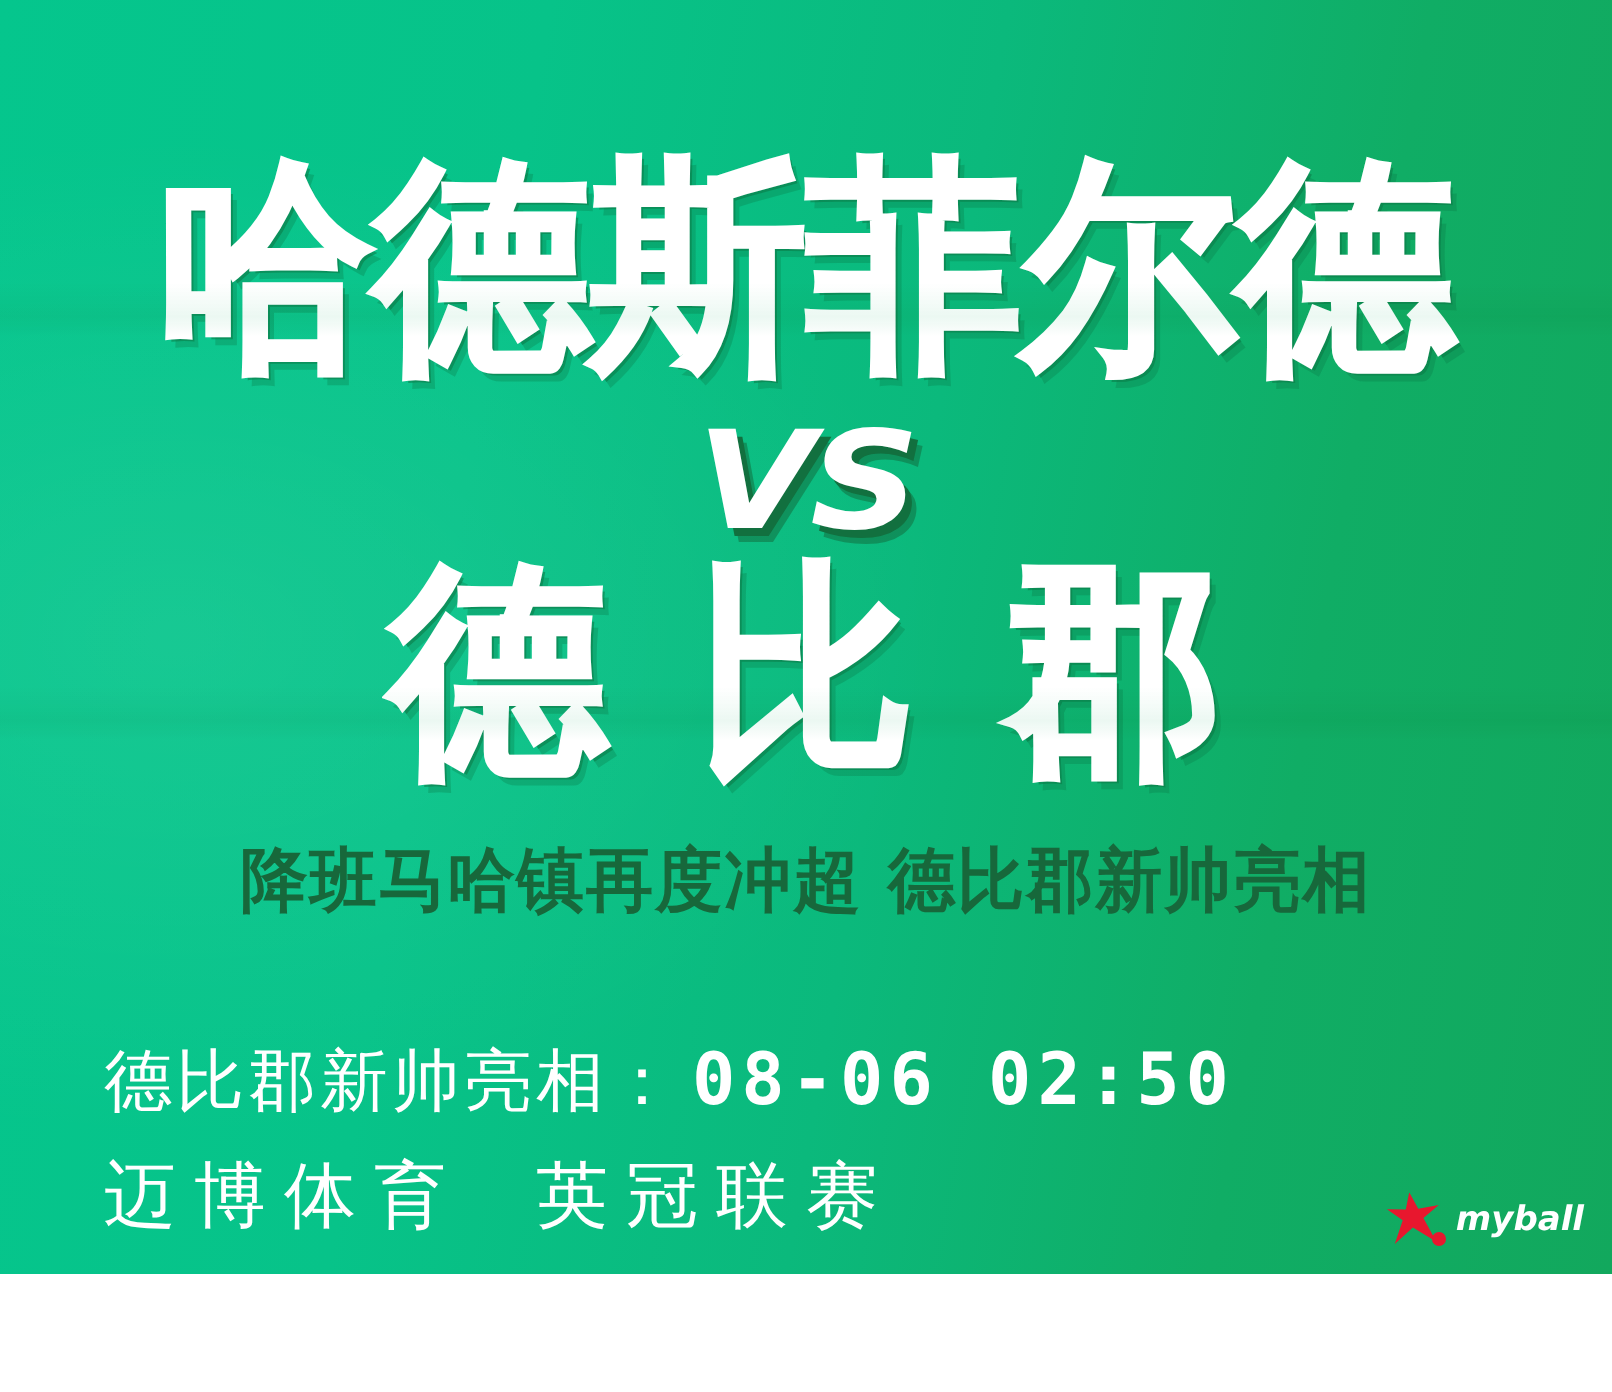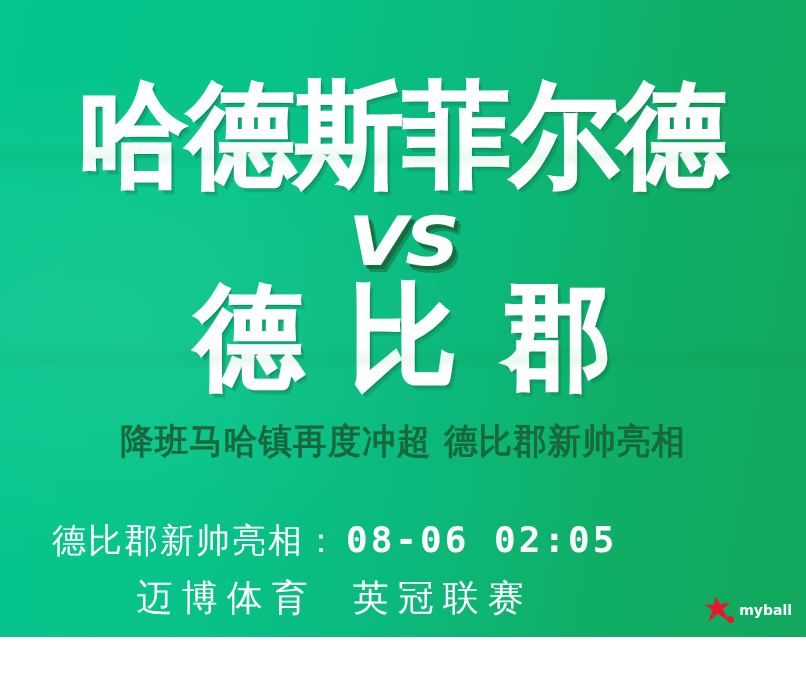--- a/index.html
+++ b/index.html
@@ -148,21 +148,20 @@
     letter-spacing: 3px;
     color: #ffffff;
     margin-left: 6px;
   }
 
   #meta-row {
     display: flex;
     align-items: baseline;
     white-space: nowrap;
     margin-top: 10px;
-    justify-content: center;
   }
   #brand-name, #league-name {
     font-family: "DejaVu Sans", "Liberation Sans", sans-serif;
     font-size: 36px;
     font-weight: normal;
     letter-spacing: 9px;
     color: #ffffff;
   }
   #league-name { margin-left: 36px; font-family: Liberation Serif, serif; }
 
@@ -197,21 +196,22 @@
     bottom: 2px;
     width: 7px;
     height: 7px;
     border-radius: 50%;
     background: #e8172e;
   }
   #logo-text {
     margin-left: 4px;
     color: #ffffff;
     font-family: "DejaVu Sans", "Liberation Sans", sans-serif;
-    font-size: 14px;
+    font-size: 17px;
+    font-style: italic;
     font-weight: bold;
     letter-spacing: 0px;
     line-height: 1;
   }
 </style>
 </head>
 <body>
 
 <div id="poster">
 
@@ -221,21 +221,21 @@
   <div id="vs-text">VS</div>
 
   <div class="team-line" id="team-away">德比郡</div>
   <div class="sheen" id="sheen-away"></div>
 
   <div id="subtitle">降班马哈镇再度冲超 德比郡新帅亮相</div>
 
   <div id="info-block">
     <div id="kickoff-row">
       <span id="kickoff-label">德比郡新帅亮相：</span>
-      <span id="kickoff-value">08-06 02:05</span>
+      <span id="kickoff-value">08-06 02:50</span>
     </div>
     <div id="meta-row">
       <span id="brand-name">迈博体育</span>
       <span id="league-name">英冠联赛</span>
     </div>
   </div>
 
   <div id="logo">
     <span id="logo-star">
       <span class="star-shape"></span>

